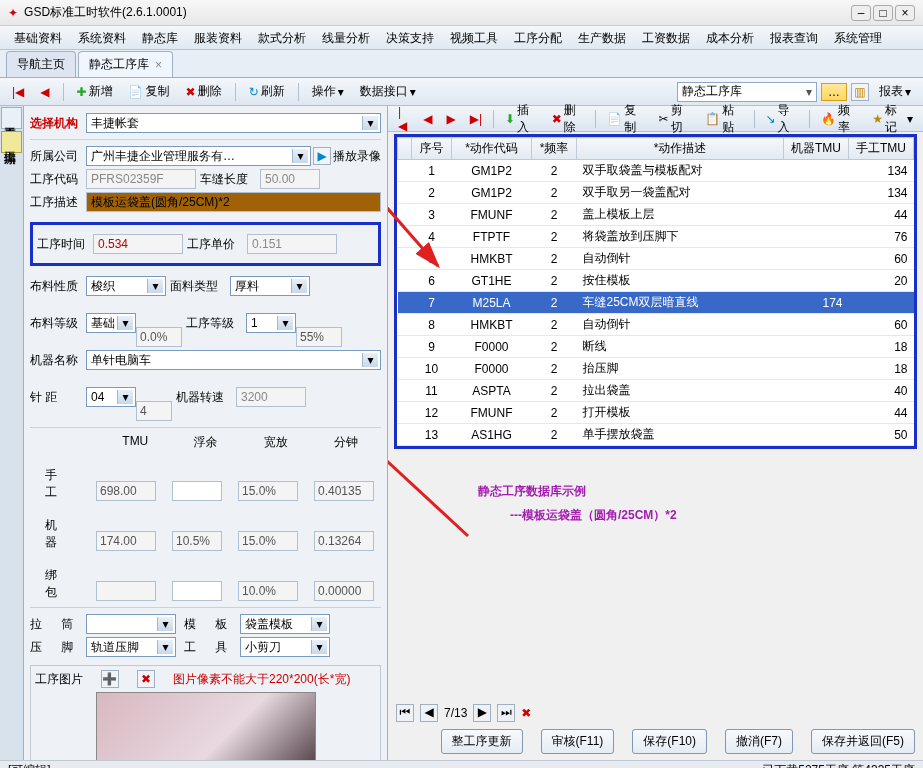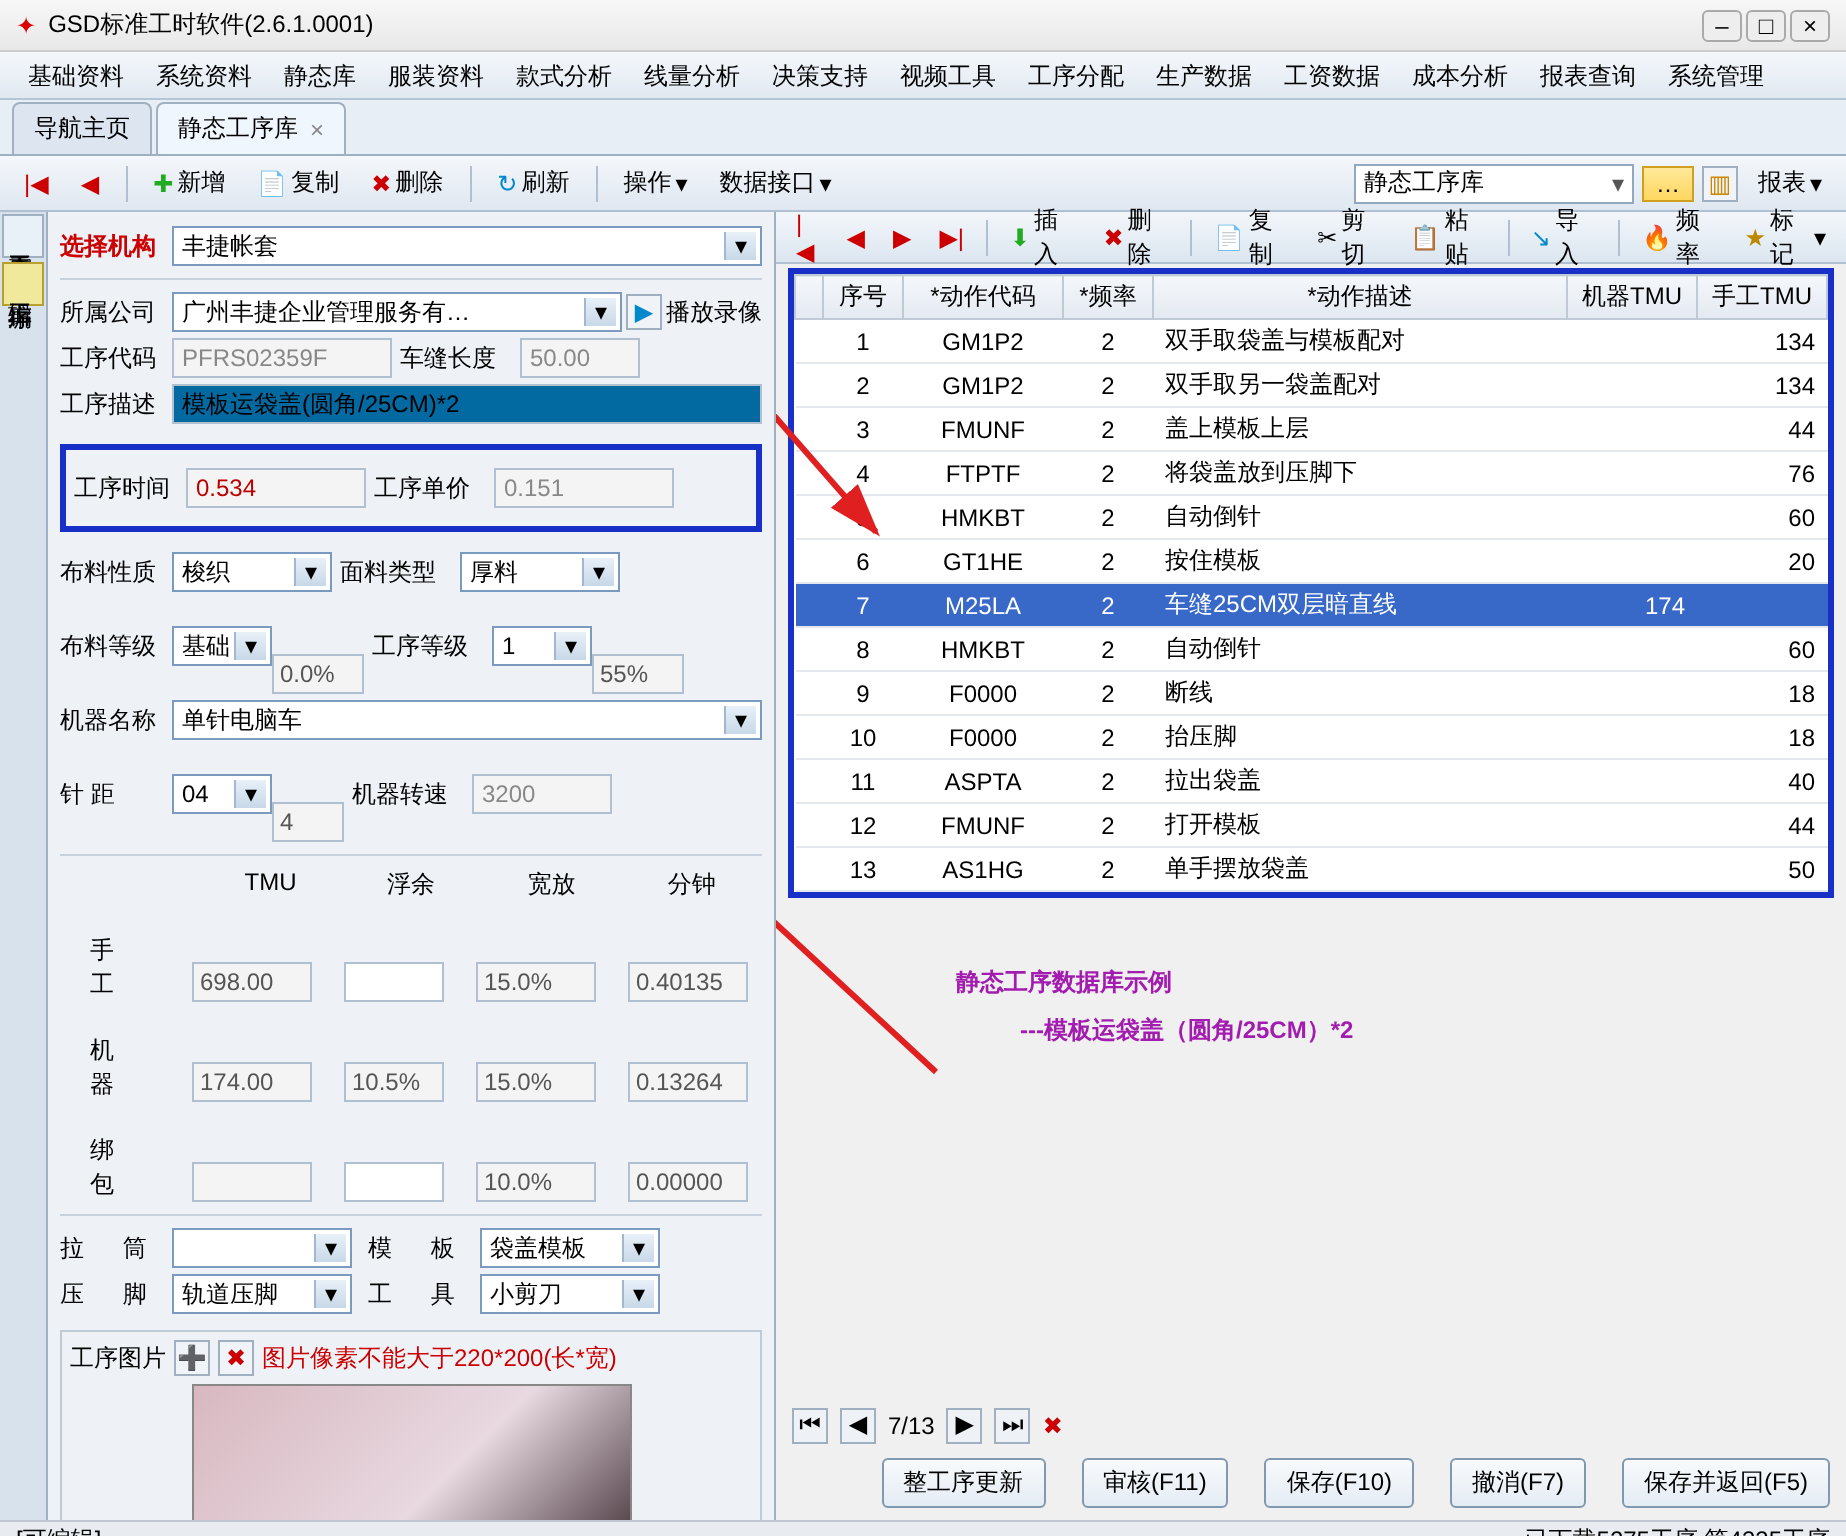--- a/index.html
+++ b/index.html
@@ -22,33 +22,33 @@
 .combo .dd { color: #555; }
 .ybtn { background: linear-gradient(#ffe89a, #ffd760); border: 1px solid #d0a020; padding: 1px 6px; cursor: pointer; }
 .main { display: flex; height: 654px; }
 .sidetabs { width: 24px; background: #d8e2ec; border-right: 1px solid #a0b0c0; display: flex; flex-direction: column; }
 .sidetab { writing-mode: vertical-rl; padding: 10px 3px; border: 1px solid #a0b0c0; margin: 1px; background: #e8f0f8; cursor: pointer; text-align: center; }
 .sidetab.active { background: #f0e89a; border-color: #b8a030; }
 .leftpanel { width: 364px; background: #eef2f6; border-right: 1px solid #a0b0c0; padding: 4px 6px; overflow: hidden; position: relative; }
 .row { display: flex; align-items: center; margin: 3px 0; }
 .lbl { width: 56px; text-align: left; }
 .lbl2 { width: 60px; text-align: left; margin-left: 4px; }
-.inp { height: 20px; border: 1px solid #b0c0d0; background: #0369a1; padding: 0 4px; flex: 1; }
+.inp { height: 20px; border: 1px solid #b0c0d0; background: #a16207; padding: 0 4px; flex: 1; }
 .inp.ro { background: #f4f4f4; color: #888; }
 .cmb { height: 20px; border: 1px solid #7a9ac0; background: #fff; display: flex; align-items: center; justify-content: space-between; padding: 0 2px 0 4px; }
 .cmb .dd { background: linear-gradient(#e8f0f8,#c8d8e8); width: 16px; text-align: center; border-left: 1px solid #a0b8d0; }
 .highlight-box { border: 3px solid #1830c8; padding: 6px 4px; margin: 10px 0; }
 .section-sep { height: 1px; background: #c8d2dc; margin: 6px 0; }
 .minihead { display: flex; margin: 2px 0; }
 .minihead > div { flex: 1; text-align: center; }
 .grid3 { display: flex; align-items: flex-end; margin: 2px 0; gap: 16px; }
 .grid3 .lab { width: 50px; text-align: center; letter-spacing: 8px; }
 .sm { width: 60px; height: 20px; border: 1px solid #b0c0d0; background: #f4f4f4; padding: 0 3px; color: #555; margin-top: 28px; }
 .picarea { border: 1px solid #c0cad4; margin-top: 8px; padding: 4px; }
-.pichead { display: flex; align-items: flex-end; gap: 4px; }
+.pichead { display: flex; align-items: flex-end; gap: 18px; }
 .picnote { color: #c00; }
 .photo { width: 220px; height: 70px; background: linear-gradient(135deg,#d8b8c0 0%,#e8d8e0 60%, #5a4a50 100%); margin: 4px auto; border: 1px solid #888; }
 .audit { display: flex; align-items: center; gap: 10px; margin-top: 4px; }
 .rightpanel { flex: 1; display: flex; flex-direction: column; position: relative; }
 .rtoolbar { height: 26px; background: linear-gradient(#f2f6fa,#dce6f0); display: flex; align-items: center; padding: 0 4px; gap: 2px; border-bottom: 1px solid #b0c0d0; }
 .rtoolbar .tbtn { font-size: 12px; }
 .gridwrap { border: 3px solid #1830c8; margin: 2px 6px 0 6px; }
 table.grid { width: 100%; border-collapse: collapse; background: #fff; }
 table.grid th { background: linear-gradient(#f4f7fb,#e4eaf2); border: 1px solid #c0cad4; padding: 2px 4px; font-weight: normal; }
 table.grid td { border-bottom: 1px solid #e4e8ec; padding: 2px 6px; text-align: center; }

